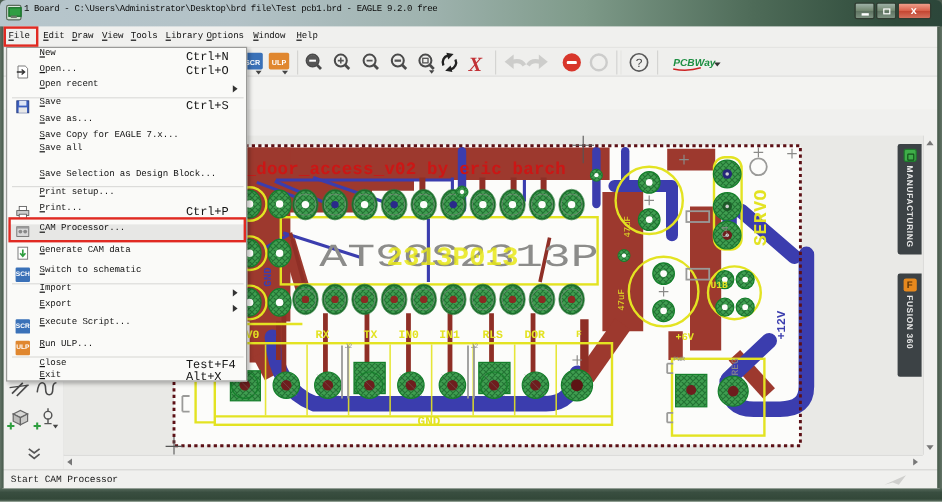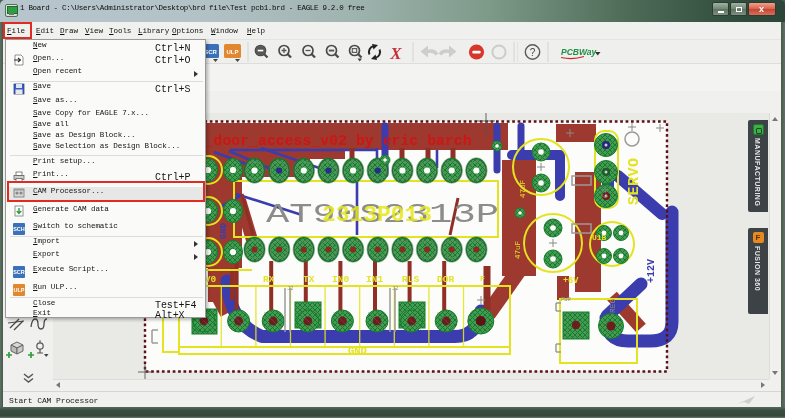--- a/index.html
+++ b/index.html
@@ -608,23 +608,20 @@
       </div>
 <div class="mrow" style="top:55.5px;">
         <span class="lab"><u>S</u>ave&nbsp;as...</span>
       </div>
 <div class="mrow" style="top:69px;">
         <span class="lab"><u>S</u>ave&nbsp;Copy&nbsp;for&nbsp;EAGLE&nbsp;7.x...</span>
       </div>
 <div class="mrow" style="top:80px;">
         <span class="lab"><u>S</u>ave&nbsp;all</span>
       </div>
-<div class="mrow" style="top:91px;">
-        <span class="lab"><u>S</u>ave&nbsp;as&nbsp;Design&nbsp;Block...</span>
-      </div>
 <div class="mrow" style="top:102px;">
         <span class="lab"><u>S</u>ave&nbsp;Selection&nbsp;as&nbsp;Design&nbsp;Block...</span>
       </div>
 <div class="msep" style="top:115px"></div>
 <div class="mrow" style="top:117px;">
         <span class="lab"><u>P</u>rint&nbsp;setup...</span>
       </div>
 <div class="mrow" style="top:130px;">
         <svg class="micon" style="top:0.5px" viewBox="0 0 12 12">
           <rect x="3" y="1" width="6" height="3.5" fill="#fff" stroke="#555" stroke-width="0.7"></rect>

